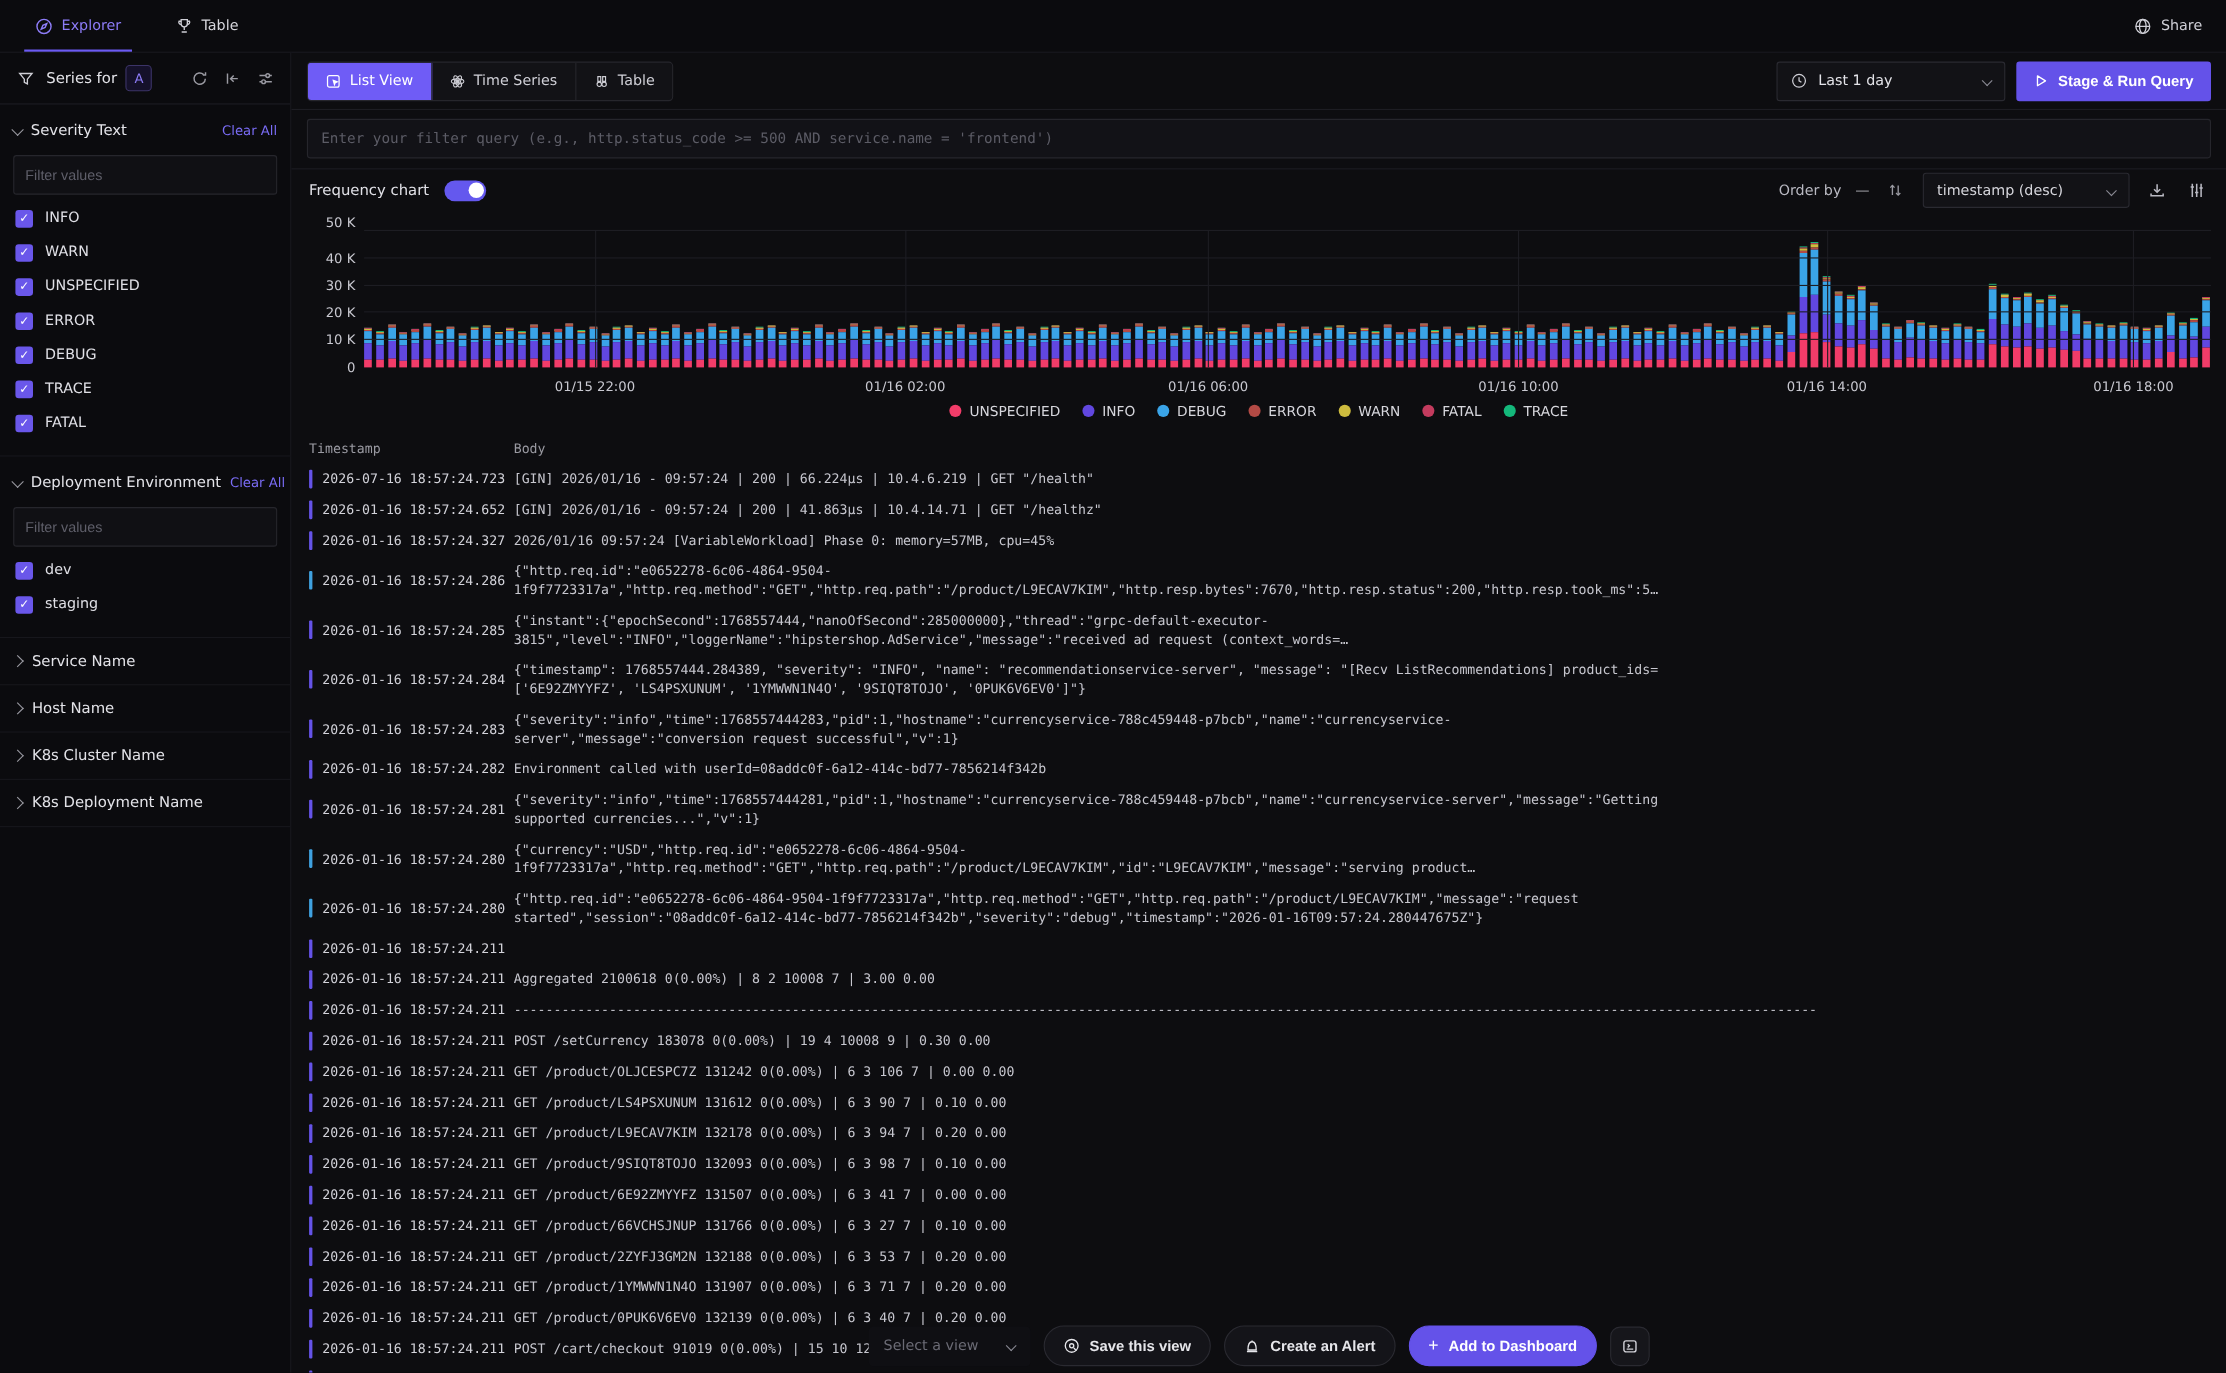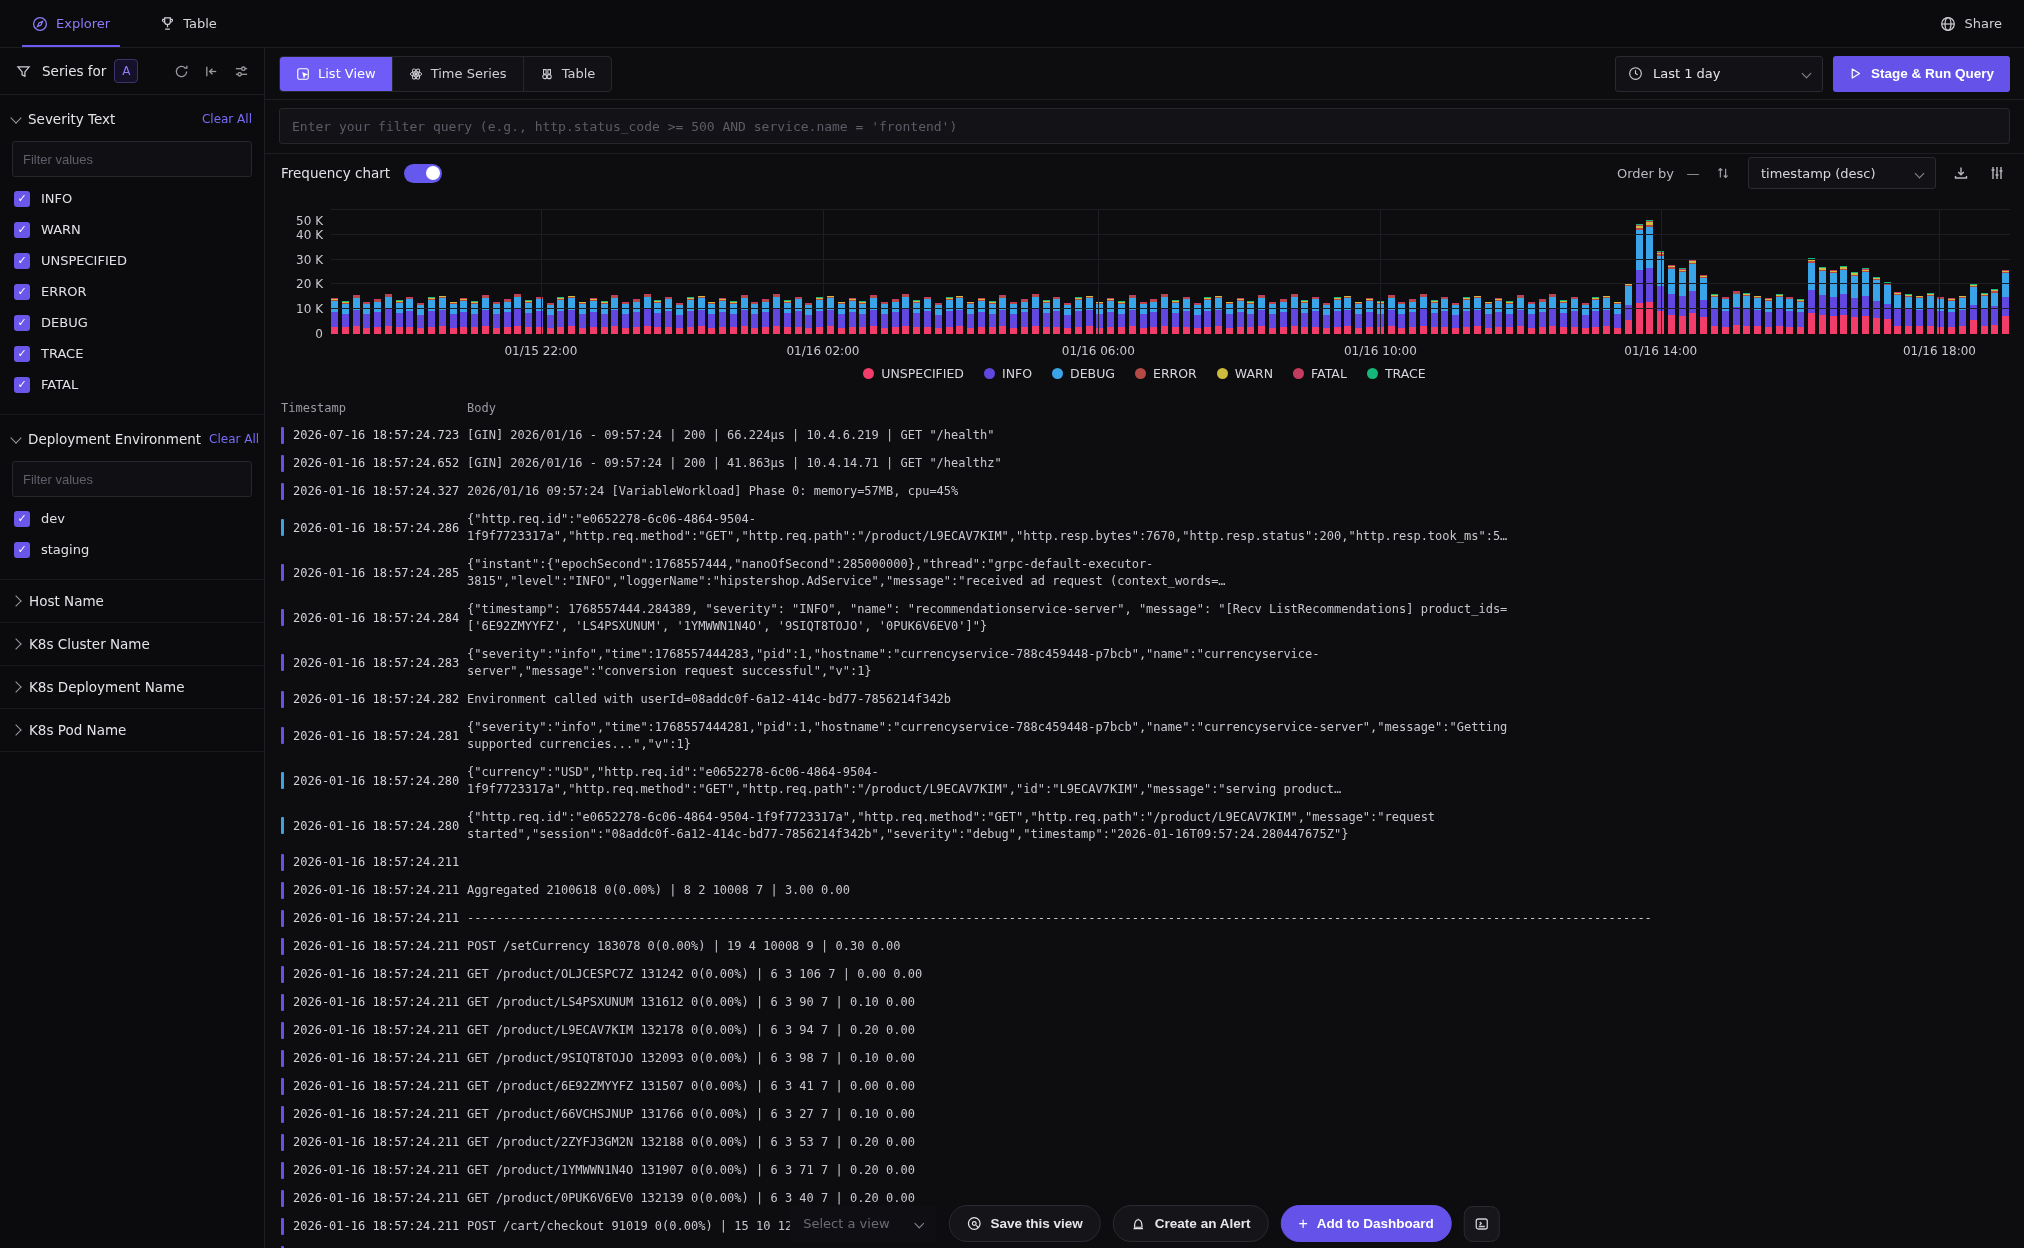--- a/index.html
+++ b/index.html
@@ -216,33 +216,33 @@
             <span class="clear-all">Clear All</span>
           </div><input class="filter-input" placeholder="Filter values" style=""><div class="opt-row">
             <span class="cbx">✓</span>
             <span class="opt-label">dev</span>
           </div><div class="opt-row">
             <span class="cbx">✓</span>
             <span class="opt-label">staging</span>
           </div></div>
         <div class="collapsed-sec">
           <span class="chev right"></span>
+          <span class="sec-title">Service Name</span>
+        </div>
+        <div class="collapsed-sec">
+          <span class="chev right"></span>
           <span class="sec-title">Host Name</span>
         </div>
         <div class="collapsed-sec">
           <span class="chev right"></span>
           <span class="sec-title">K8s Cluster Name</span>
         </div>
         <div class="collapsed-sec">
           <span class="chev right"></span>
           <span class="sec-title">K8s Deployment Name</span>
-        </div>
-        <div class="collapsed-sec">
-          <span class="chev right"></span>
-          <span class="sec-title">K8s Pod Name</span>
         </div>
       </div>
   </div>
 
   <div class="main">
 
     <div class="toolbar">
       <div class="seg-tabs">
         <div class="seg-tab active">
           <svg width="14" height="14" viewBox="0 0 16 16" fill="none" stroke="#fff" stroke-width="1.3">
@@ -333,21 +333,21 @@
     </div>
 
     <div class="chart-wrap">
       <div class="chart">
         <div class="y-gutter" id="y-gutter">
             <span class="y-label" style="bottom: 24px;">0</span>
             <span class="y-label" style="bottom: 48.8px;">10 K</span>
             <span class="y-label" style="bottom: 73.6px;">20 K</span>
             <span class="y-label" style="bottom: 98.4px;">30 K</span>
             <span class="y-label" style="bottom: 123.2px;">40 K</span>
-            <span class="y-label" style="bottom: 137px;">50 K</span>
+            <span class="y-label" style="bottom: 156px;">50 K</span>
           </div>
         <div class="plot">
           <div class="plot-inner" id="plot-inner">
             <div class="bars" id="bars">
                 <div class="bar" style="height: 29%;">
                   <div style="height: 20%; background: rgb(242, 60, 105);"></div>
                   <div style="height: 42%; background: rgb(97, 71, 224);"></div>
                   <div style="height: 31%; background: rgb(58, 164, 232);"></div>
                   <div style="height: 3%; background: rgb(179, 74, 69);"></div>
                   <div style="height: 2%; background: rgb(205, 187, 62);"></div>

